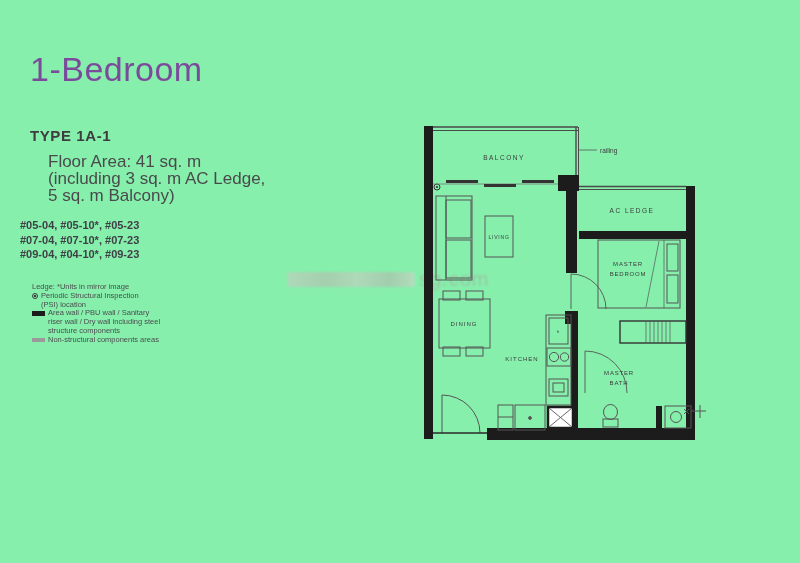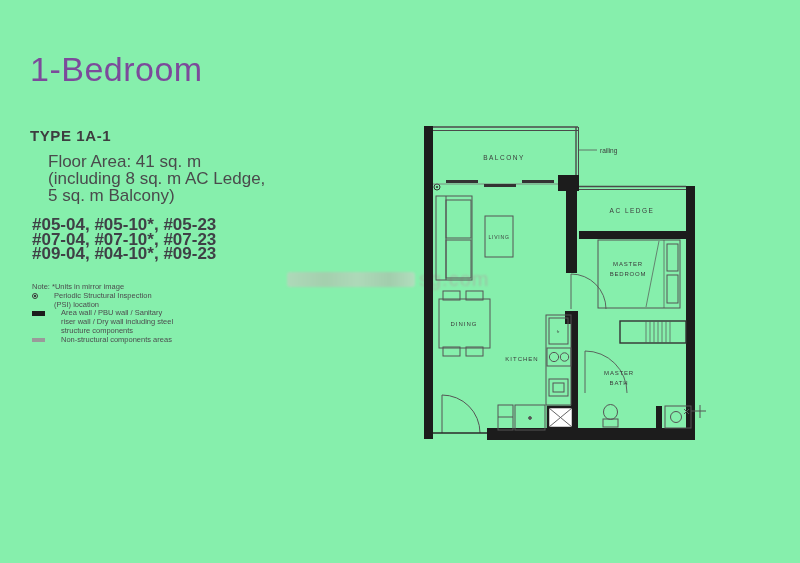--- a/index.html
+++ b/index.html
@@ -15,28 +15,28 @@
   }
   .type-label {
     position:absolute; left:30px; top:127px;
     font-size:15px; font-weight:700; letter-spacing:0.6px; color:#3d3d3f;
   }
   .floor-area {
     position:absolute; left:32px; top:153px;
     font-size:17px; line-height:17px; color:#4a4a4c;margin-left:16px;
   }
   .unit-list {
-    position:absolute; left:32px; top:218px;
-    font-size:17px; line-height:14.5px; font-weight:600; color:#3f4046;
+    position:absolute; left:20px; top:218px;
+    font-size:11px; line-height:14.5px; font-weight:600; color:#3f4046;
   }
   .legend {
     position:absolute; left:32px; top:283px; width:160px;
     font-size:7.5px; line-height:8.8px; color:#4c4c4e;
   }
-  .legend-item { display:flex; gap:16px; margin-top:0px; }
+  .legend-item { display:flex; gap:3px; margin-top:0px; }
   .legend-marker { flex:0 0 auto; }
   .psi-marker {
     width:6px; height:6px; border:1px solid #3a3a3a; border-radius:50%;
     margin-top:1px;
     background:radial-gradient(circle, #3a3a3a 0 1.1px, transparent 1.2px);
   }
   .swatch-black { width:13px; height:4.5px; background:#1c1c1c; margin-top:2px; }
   .swatch-gray  { width:13px; height:4.5px; background:#9a9a9a; margin-top:2px; }
   .plan-wrap { position:absolute; left:422px; top:118px; width:295px; height:337px; }
   .watermark {
@@ -53,32 +53,32 @@
 </head>
 <body>
 
 <div id="stage">
 
   <h1 class="page-title">1-Bedroom</h1>
   <div class="type-label">TYPE 1A-1</div>
 
   <div class="floor-area">
     <div>Floor Area: 41 sq. m</div>
-    <div>(including 8 sq. m AC Ledge,</div>
+    <div>(including 3 sq. m AC Ledge,</div>
     <div>5 sq. m Balcony)</div>
   </div>
 
   <div class="unit-list">
     <div>#05-04, #05-10*, #05-23</div>
     <div>#07-04, #07-10*, #07-23</div>
     <div>#09-04, #04-10*, #09-23</div>
   </div>
 
   <div class="legend">
-    <div>Note: *Units in mirror image</div>
+    <div>Ledge: *Units in mirror image</div>
     <div class="legend-item">
       <span class="legend-marker psi-marker"></span>
       <span>
         <div>Periodic Structural Inspection</div>
         <div>(PSI) location</div>
       </span>
     </div>
     <div class="legend-item">
       <span class="legend-marker swatch-black"></span>
       <span>

